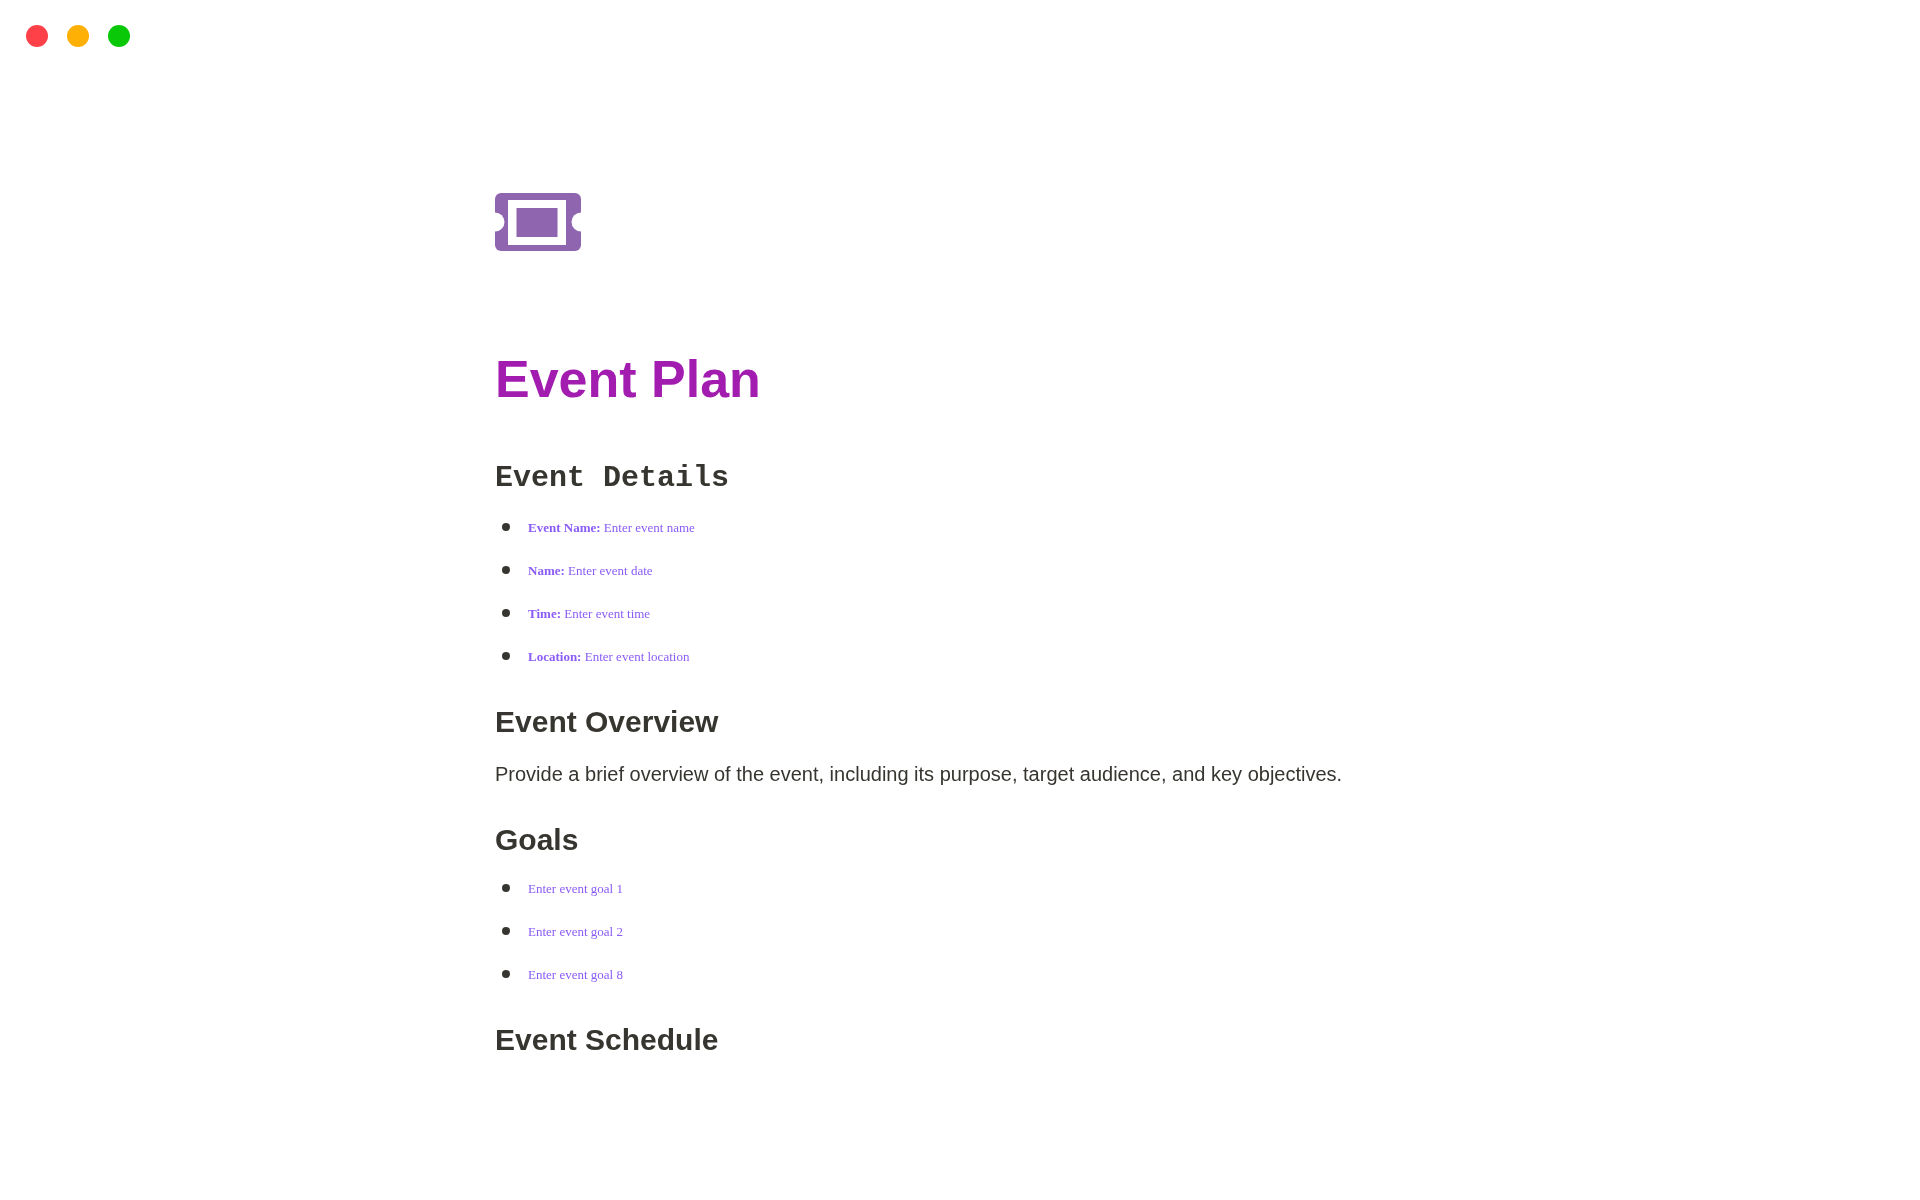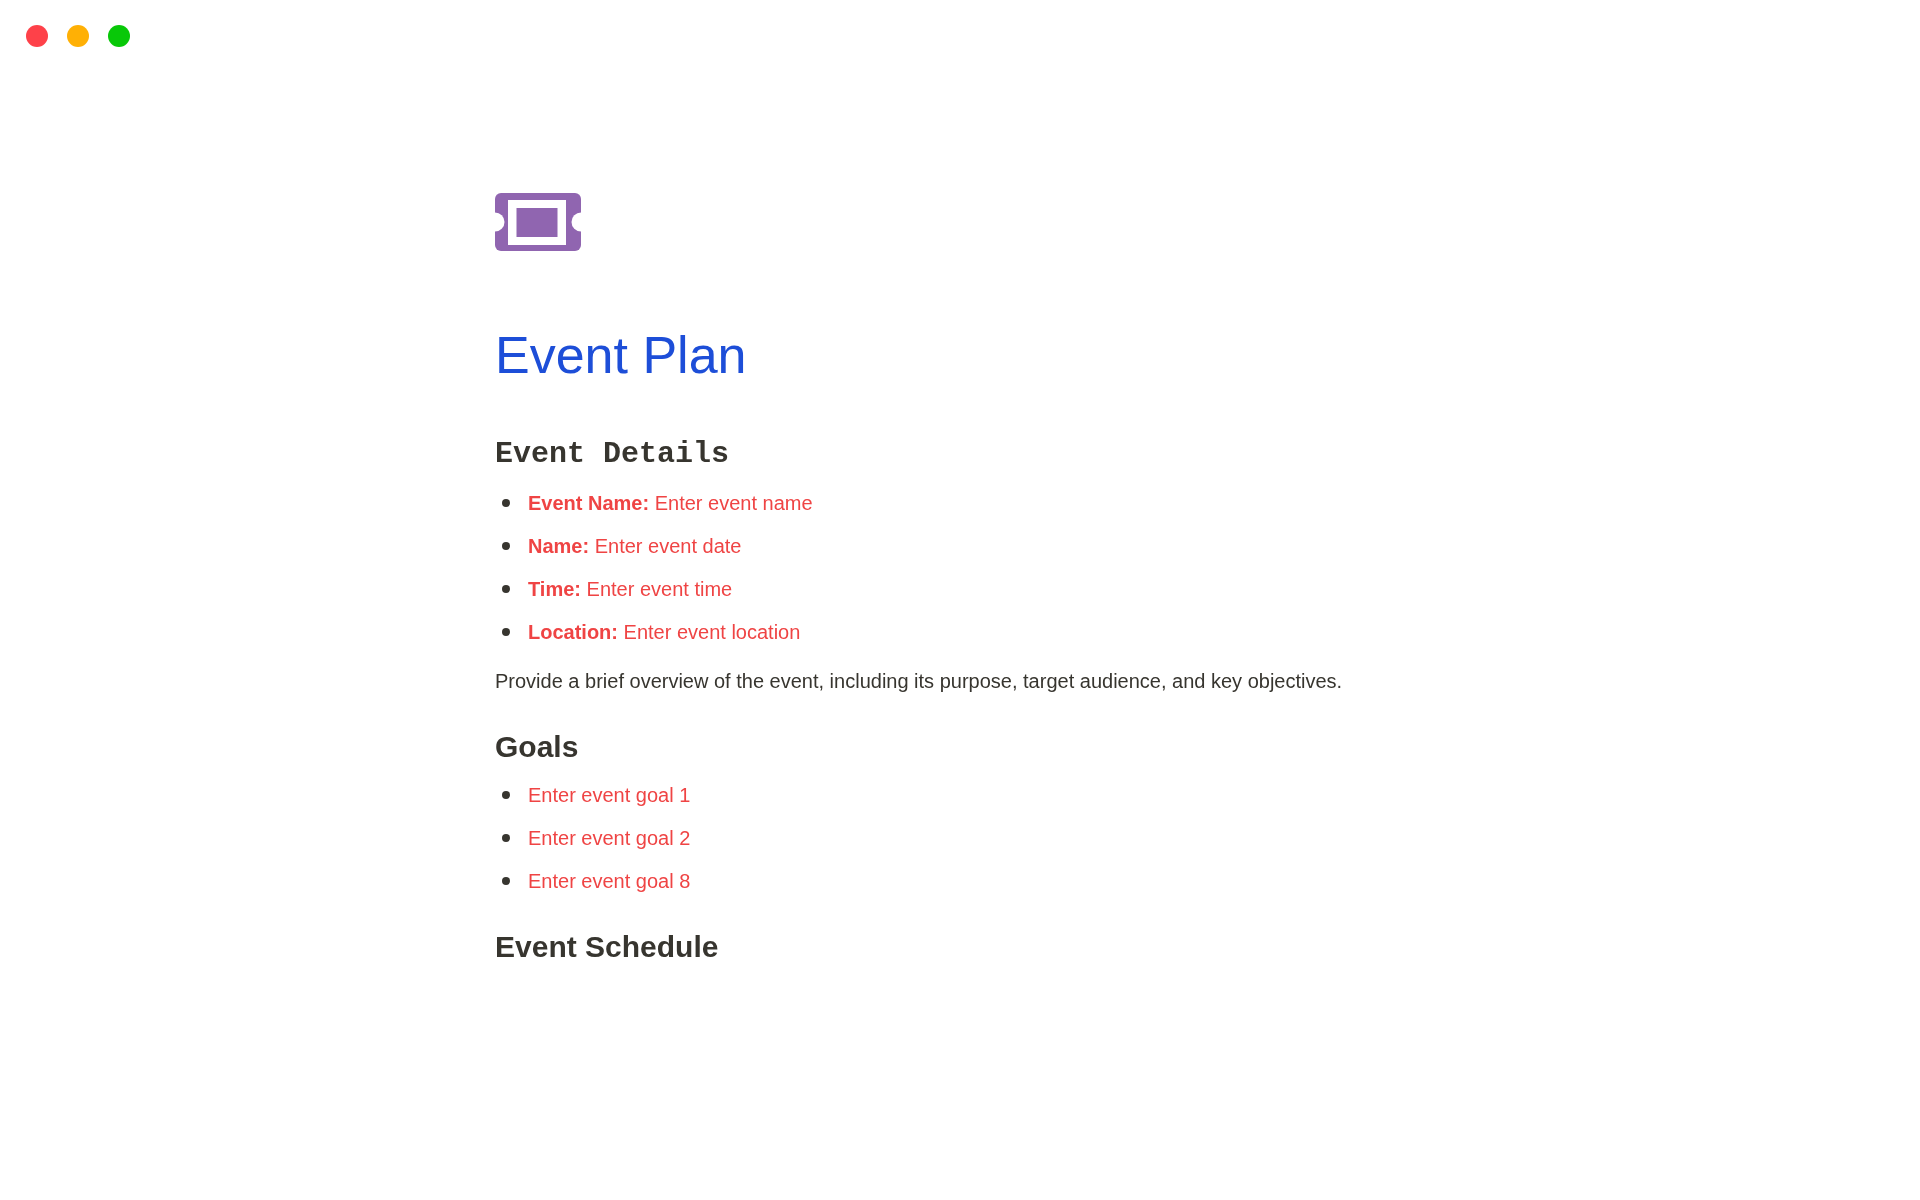--- a/index.html
+++ b/index.html
@@ -35,45 +35,46 @@
     left: 495px;
     top: 193px;
     width: 950px;
   }
   .page-icon { width: 86px; height: 58px; cursor: pointer; }
   .page-icon svg { display: block; }
 
   h1.page-title {
     font-size: 52px;
     line-height: 64px;
-    font-weight: 400;
-    margin: 72px 0 0 0;
-    color: #1d4ed8;
+    font-weight: 700;
+    margin: 96px 0 0 0;
+    color: #a21caf;
   }
   h2.section-heading {
     font-size: 30px;
     line-height: 39px;
     font-weight: 700;
     margin: 30px 0 0 0;
     color: #37352f;
   }
   section.first h2.section-heading { margin-top: 48px; font-family: Liberation Mono, monospace; }
 
   ul.bullet-list {
     list-style: none;
     margin: 14px 0 0 0;
     padding: 0;
   }
   ul.bullet-list li {
     position: relative;
     padding-left: 33px;
-    font-size: 20px;
+    font-size: 13px;
     line-height: 31px;
     margin-bottom: 12px;
-    color: #ef4444;
+    color: #8b5cf6;
+    font-family: Liberation Serif, serif;
   }
   ul.bullet-list li::before {
     content: '';
     position: absolute;
     left: 7px;
     top: 11px;
     width: 8px;
     height: 8px;
     border-radius: 50%;
     background: #37352f;
@@ -114,20 +115,21 @@
     <h2 class="section-heading">Event Details</h2>
     <ul class="bullet-list">
       <li><b>Event Name:</b> <span>Enter event name</span></li>
       <li><b>Name:</b> <span>Enter event date</span></li>
       <li><b>Time:</b> <span>Enter event time</span></li>
       <li><b>Location:</b> <span>Enter event location</span></li>
     </ul>
   </section>
 
   <section>
+    <h2 class="section-heading">Event Overview</h2>
     <p class="section-paragraph">Provide a brief overview of the event, including its purpose, target audience, and key objectives.</p>
   </section>
 
   <section>
     <h2 class="section-heading">Goals</h2>
     <ul class="bullet-list">
       <li><span>Enter event goal 1</span></li>
       <li><span>Enter event goal 2</span></li>
       <li><span>Enter event goal 8</span></li>
     </ul>

